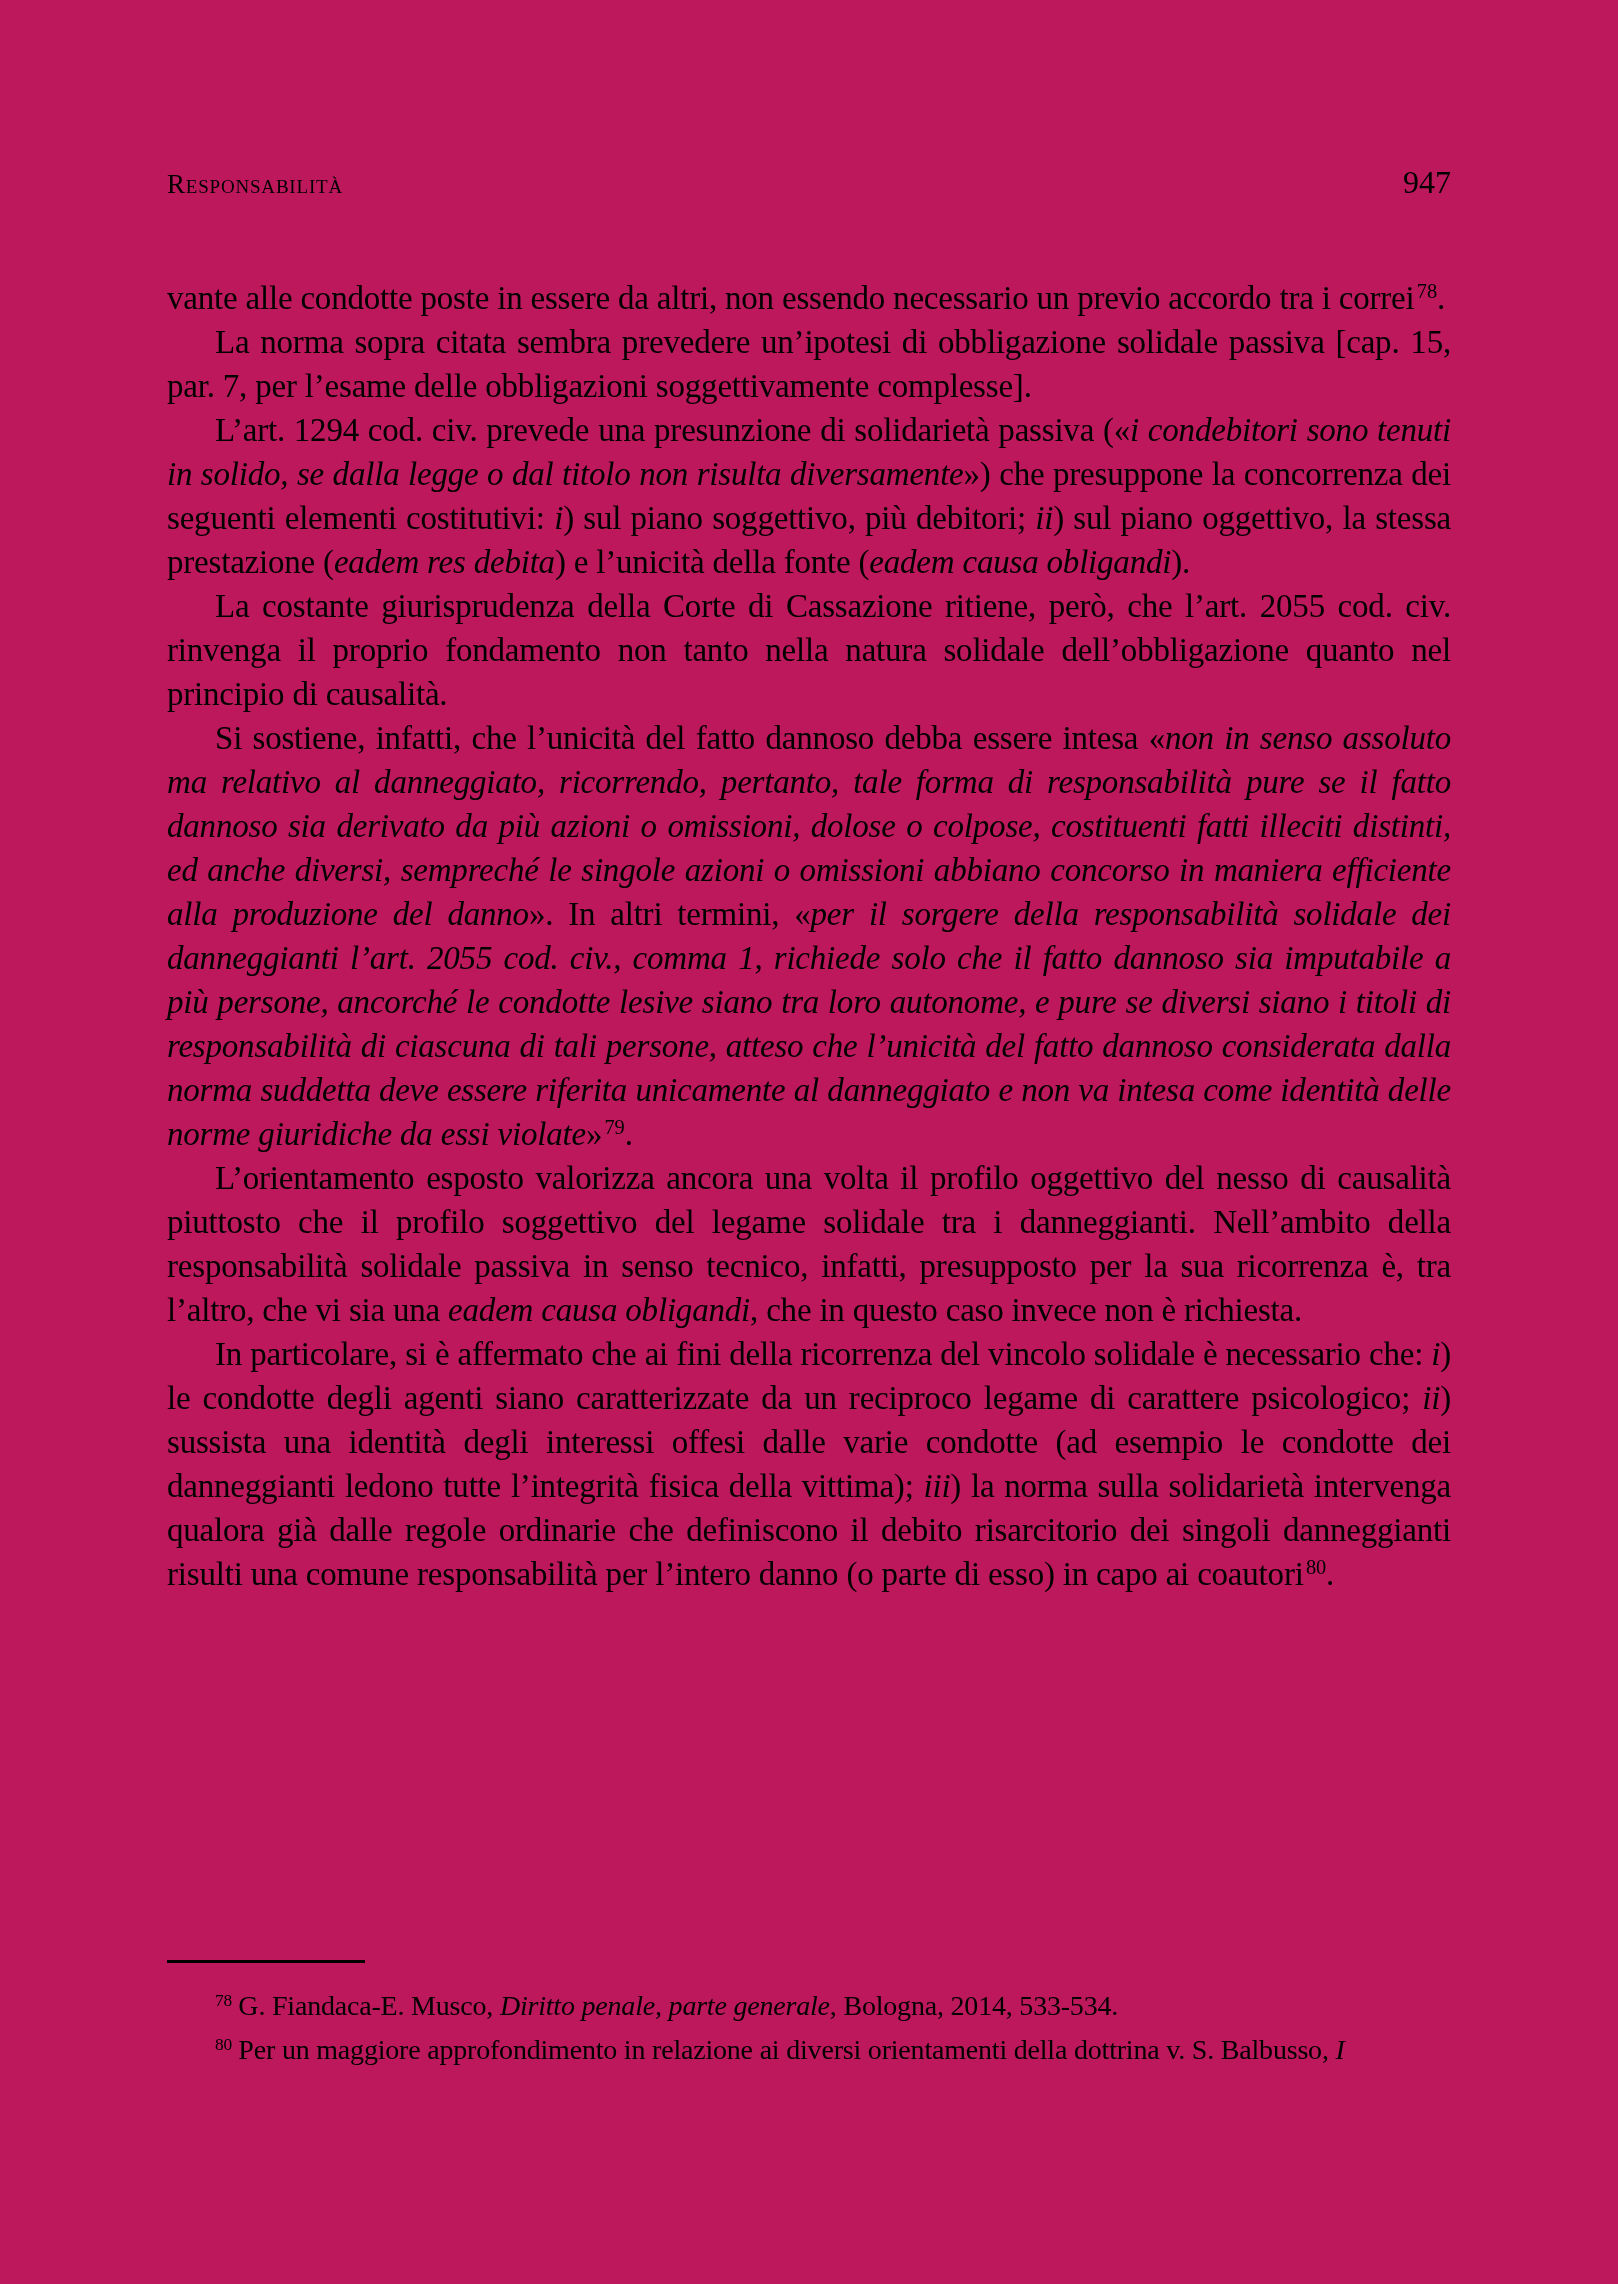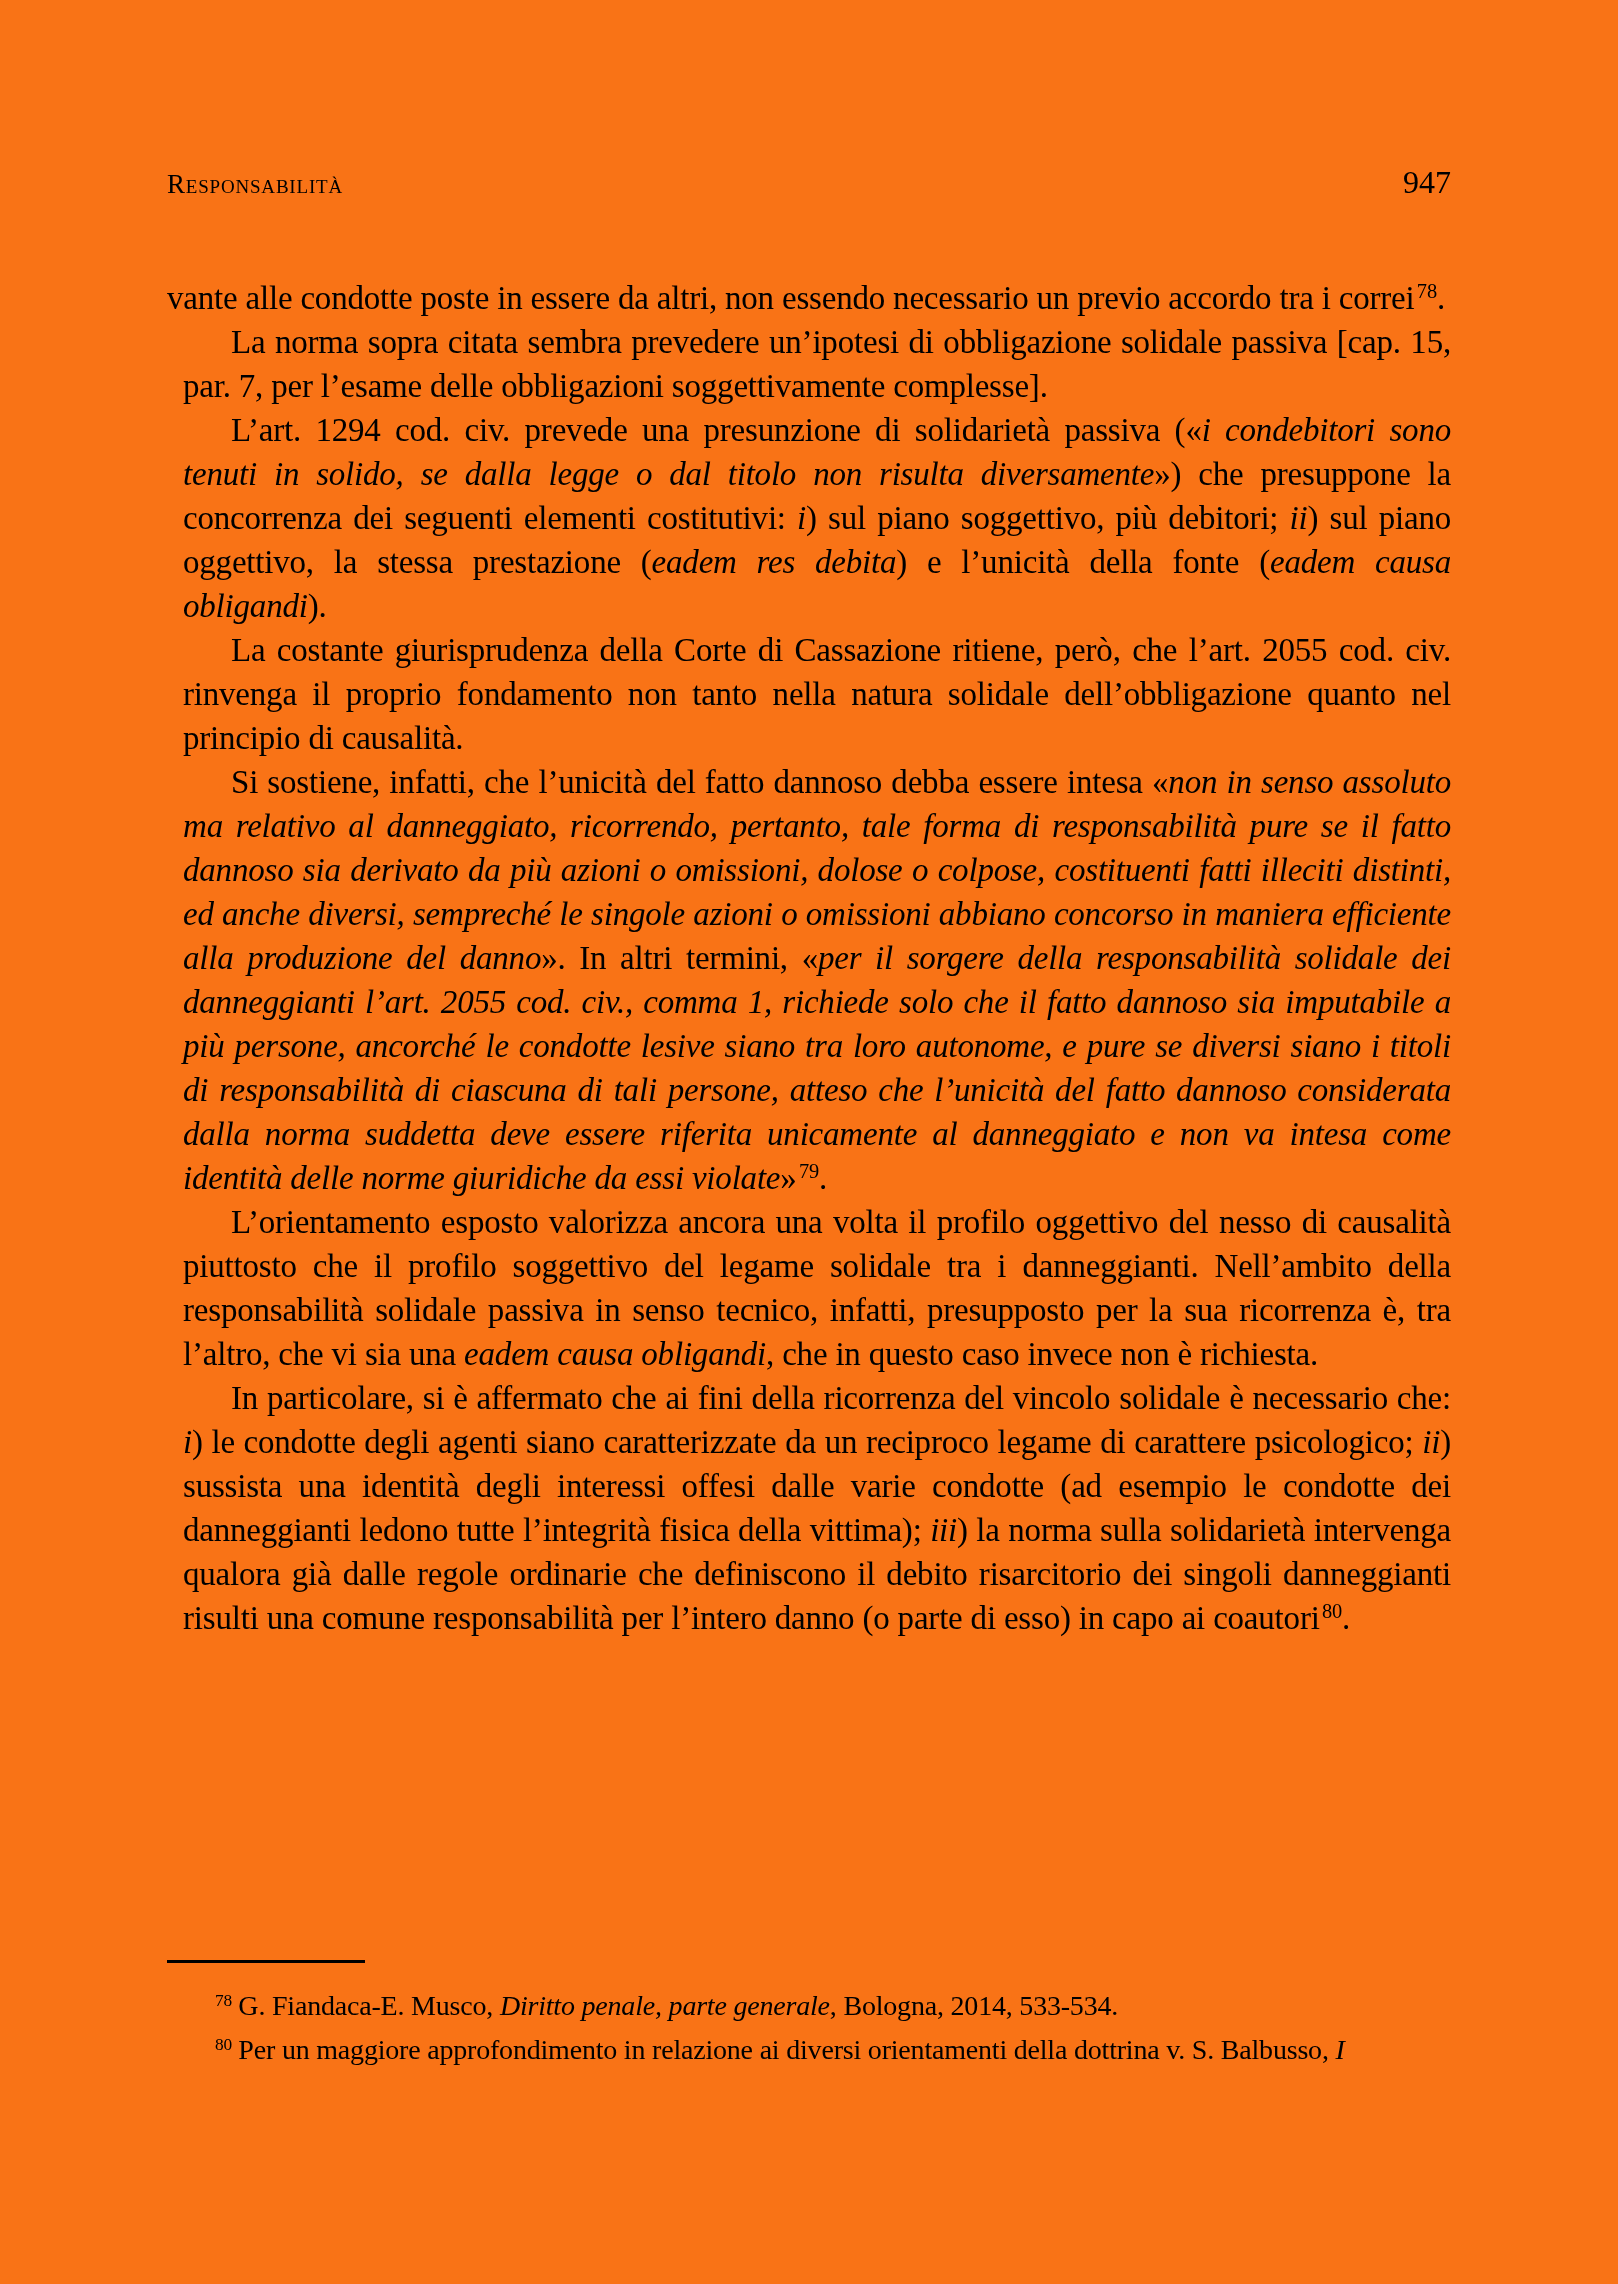--- a/index.html
+++ b/index.html
@@ -4,21 +4,21 @@
 <style>
   html, body {
     margin: 0;
     padding: 0;
     background: #e8e8e8;
   }
   .page {
     position: relative;
     width: 1619px;
     height: 2284px;
-    background: #f97316;
+    background: #be185d;
     font-family: "Liberation Serif", "DejaVu Serif", serif;
     color: #000000;
     overflow: hidden;
   }
   
   .page-header {
     position: absolute;
     left: 167px;
     width: 1284px;
     top: 164px;
@@ -47,21 +47,20 @@
     text-align: justify;
     hyphens: auto;
     -webkit-hyphens: auto;
   }
   .body-text p.para {
     margin: 0;
     padding: 0;
   }
   .body-text p.para.indent {
     text-indent: 48px;
-    margin-left: 16px;
   }
   .it { font-style: italic; }
   sup.fnref {
     font-size: 62%;
     line-height: 0;
     vertical-align: 11.3px;
     margin-left: 2.4px;
   }
   
   .footnotes-section {

